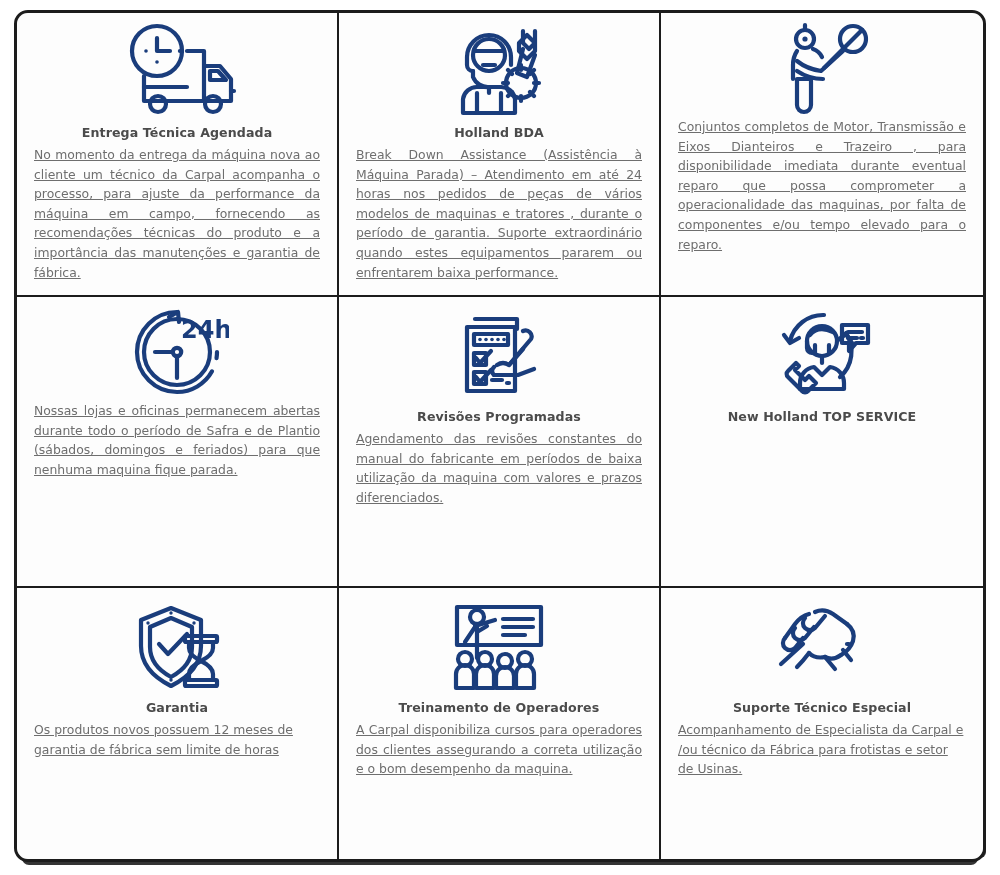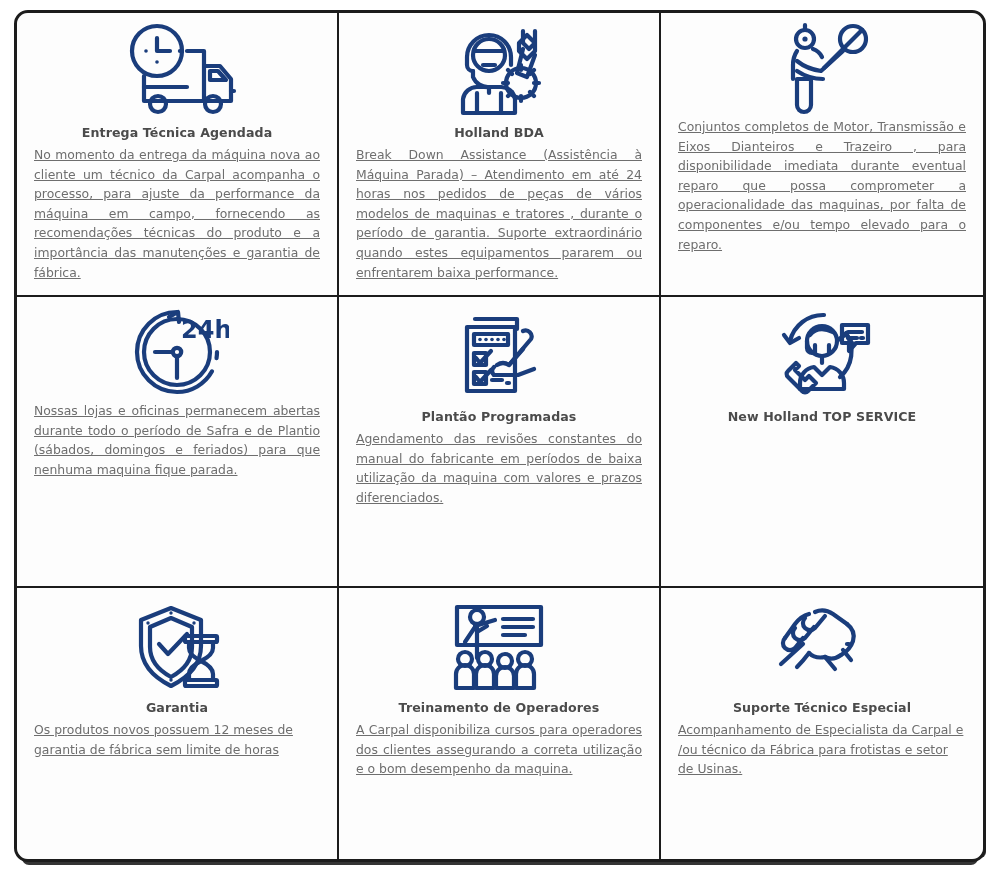--- a/index.html
+++ b/index.html
@@ -209,21 +209,21 @@
           <rect x="29" y="67" width="12" height="12"></rect>
           <path d="M31 72 l4 5 11 -12"></path>
           <path d="M47 75 h10"></path>
           <path d="M62 78 h2"></path>
           <path d="M78 26 a6 6 0 0 1 8 8 l-22 26"></path>
           <path d="M52 60 q6 -4 12 0 l14 -16"></path>
           <path d="M49 62 q-4 4 0 8 h24 l16 -6"></path>
           <path d="M55 70 h-6"></path>
         </svg>
       </div>
-      <div class="card-title">Plantão Programadas</div>
+      <div class="card-title">Revisões Programadas</div>
       <div class="card-body">Agendamento das revisões constantes do manual do fabricante em períodos de baixa utilização da maquina com valores e prazos diferenciados.</div>
     </div>
 
     <div class="cell r1 c3">
       <div class="icon-wrap">
         <svg width="112" height="96" viewBox="0 0 112 96" fill="none" stroke="#1a3d7c" stroke-width="4.2" stroke-linecap="round" stroke-linejoin="round">
           <path d="M58 10 a34 34 0 0 0 -34 26"></path>
           <path d="M18 30 l6 8 9 -5"></path>
           <path d="M80 28 a34 34 0 0 1 -6 44"></path>
           <path d="M86 38 l-6 -9 -8 6"></path>

